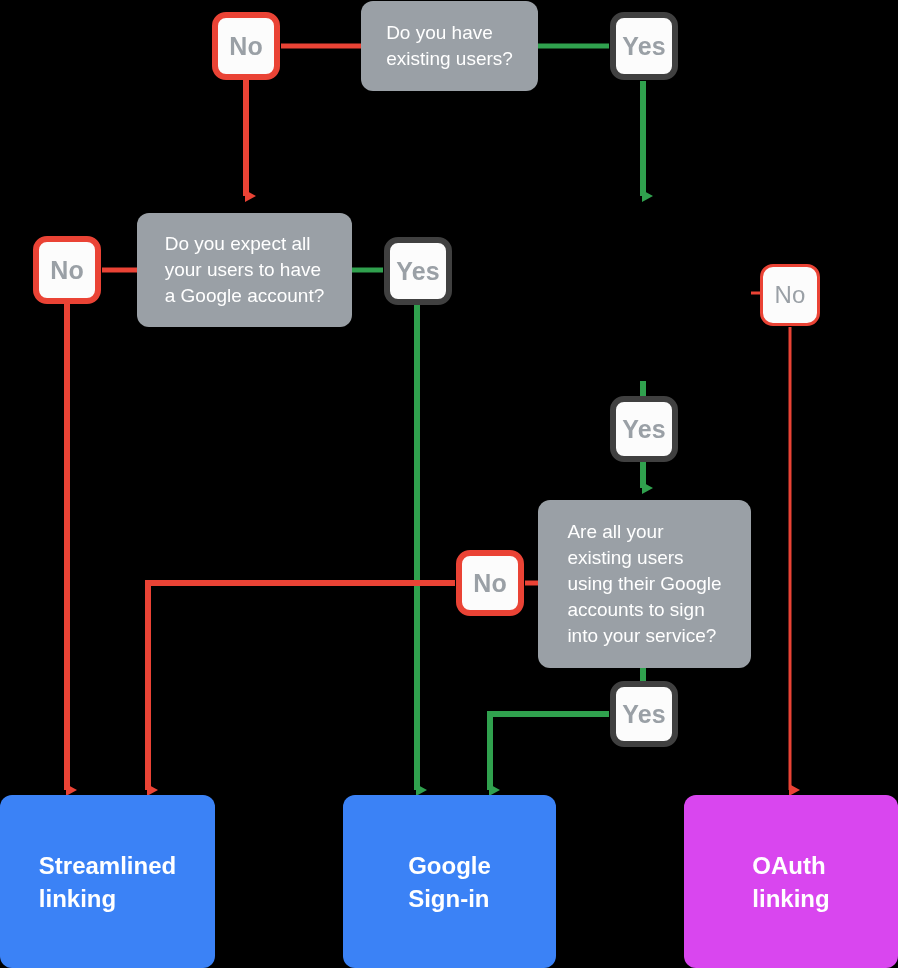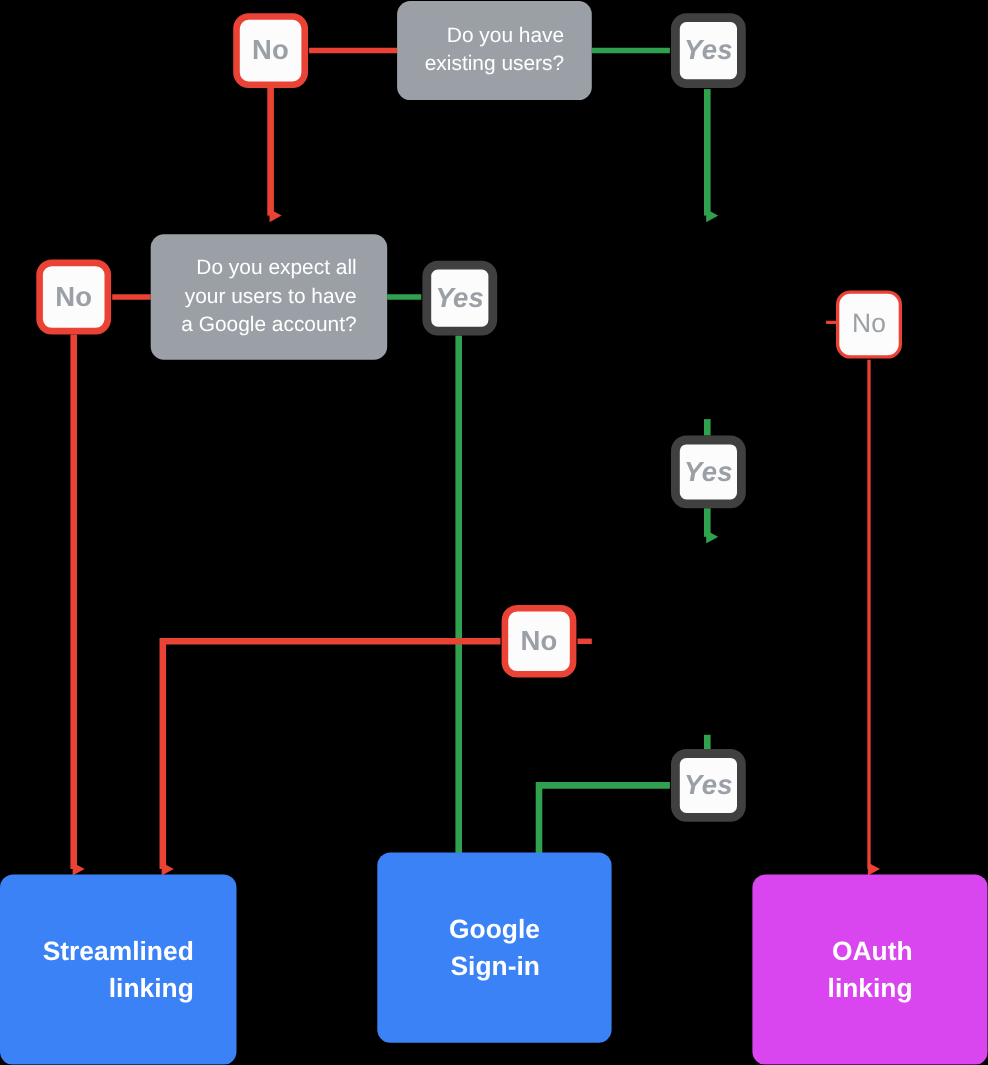--- a/index.html
+++ b/index.html
@@ -25,21 +25,21 @@
     width: 898px;
     height: 968px;
     pointer-events: none;
   }
   .node {
     position: absolute;
     box-sizing: border-box;
     display: flex;
     align-items: center;
     justify-content: center;
-    text-align: right;
+    text-align: left;
   }
   
   .q-node {
     background: #9aa0a6;
     border-radius: 12px;
     color: #ffffff;
     font-size: 19px;
     line-height: 26px;
     padding: 10px 14px;
     font-weight: 400;
@@ -50,22 +50,21 @@
     border-radius: 14px;
     font-size: 25px;
     font-weight: 700;
     color: #9aa0a6;
     letter-spacing: .2px;
   }
   .badge.no {
     border: 6px solid #ea4335;
   }
   .badge.yes {
-    border: 8px solid #404040;
-    font-style: italic;
+    border: 6px solid #404040;
   }
   .badge.thin {
     border-width: 3px;
     border-radius: 13px;
     font-weight: 400;
     font-size: 24px;
   }
   
   .r-node {
     border-radius: 12px;
@@ -143,20 +142,27 @@
 your users to have
 a Google account?</span>
   </div>
 
   <div class="node q-node" style="left:361px; top:1px; width:177px; height:90px;">
     <span class="nlabel">Do you have
 existing users?</span>
   </div>
 
 
+  <div class="node q-node" style="left:538px; top:500px; width:213px; height:168px;">
+    <span class="nlabel">Are all your
+existing users
+using their Google
+accounts to sign
+into your service?</span>
+  </div>
 
   <div class="node badge no" style="left:212px; top:12px; width:68px; height:68px;">
     <span>No</span>
   </div>
 
   <div class="node badge yes" style="left:610px; top:12px; width:68px; height:68px;">
     <span>Yes</span>
   </div>
 
   <div class="node badge no" style="left:33px; top:236px; width:68px; height:68px;">
@@ -181,21 +187,21 @@
 
   <div class="node badge yes" style="left:610px; top:681px; width:68px; height:66px;">
     <span>Yes</span>
   </div>
 
   <div class="node r-node primary" style="left:0px; top:795px; width:215px; height:173px;">
     <span class="nlabel">Streamlined
 linking</span>
   </div>
 
-  <div class="node r-node primary" style="left:343px; top:775px; width:213px; height:173px;">
+  <div class="node r-node primary" style="left:343px; top:795px; width:213px; height:173px;">
     <span class="nlabel">Google
 Sign-in</span>
   </div>
 
   <div class="node r-node secondary" style="left:684px; top:795px; width:214px; height:173px;">
     <span class="nlabel">OAuth
 linking</span>
   </div>
 
 </div>

